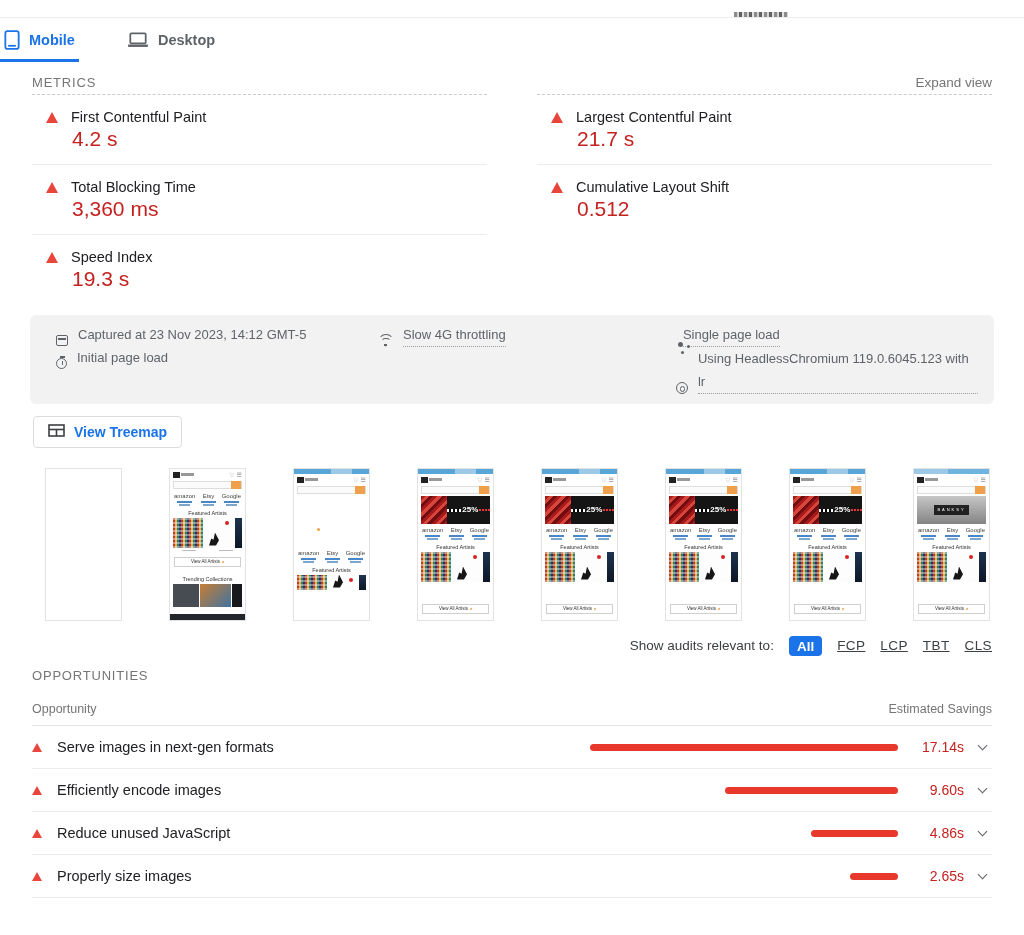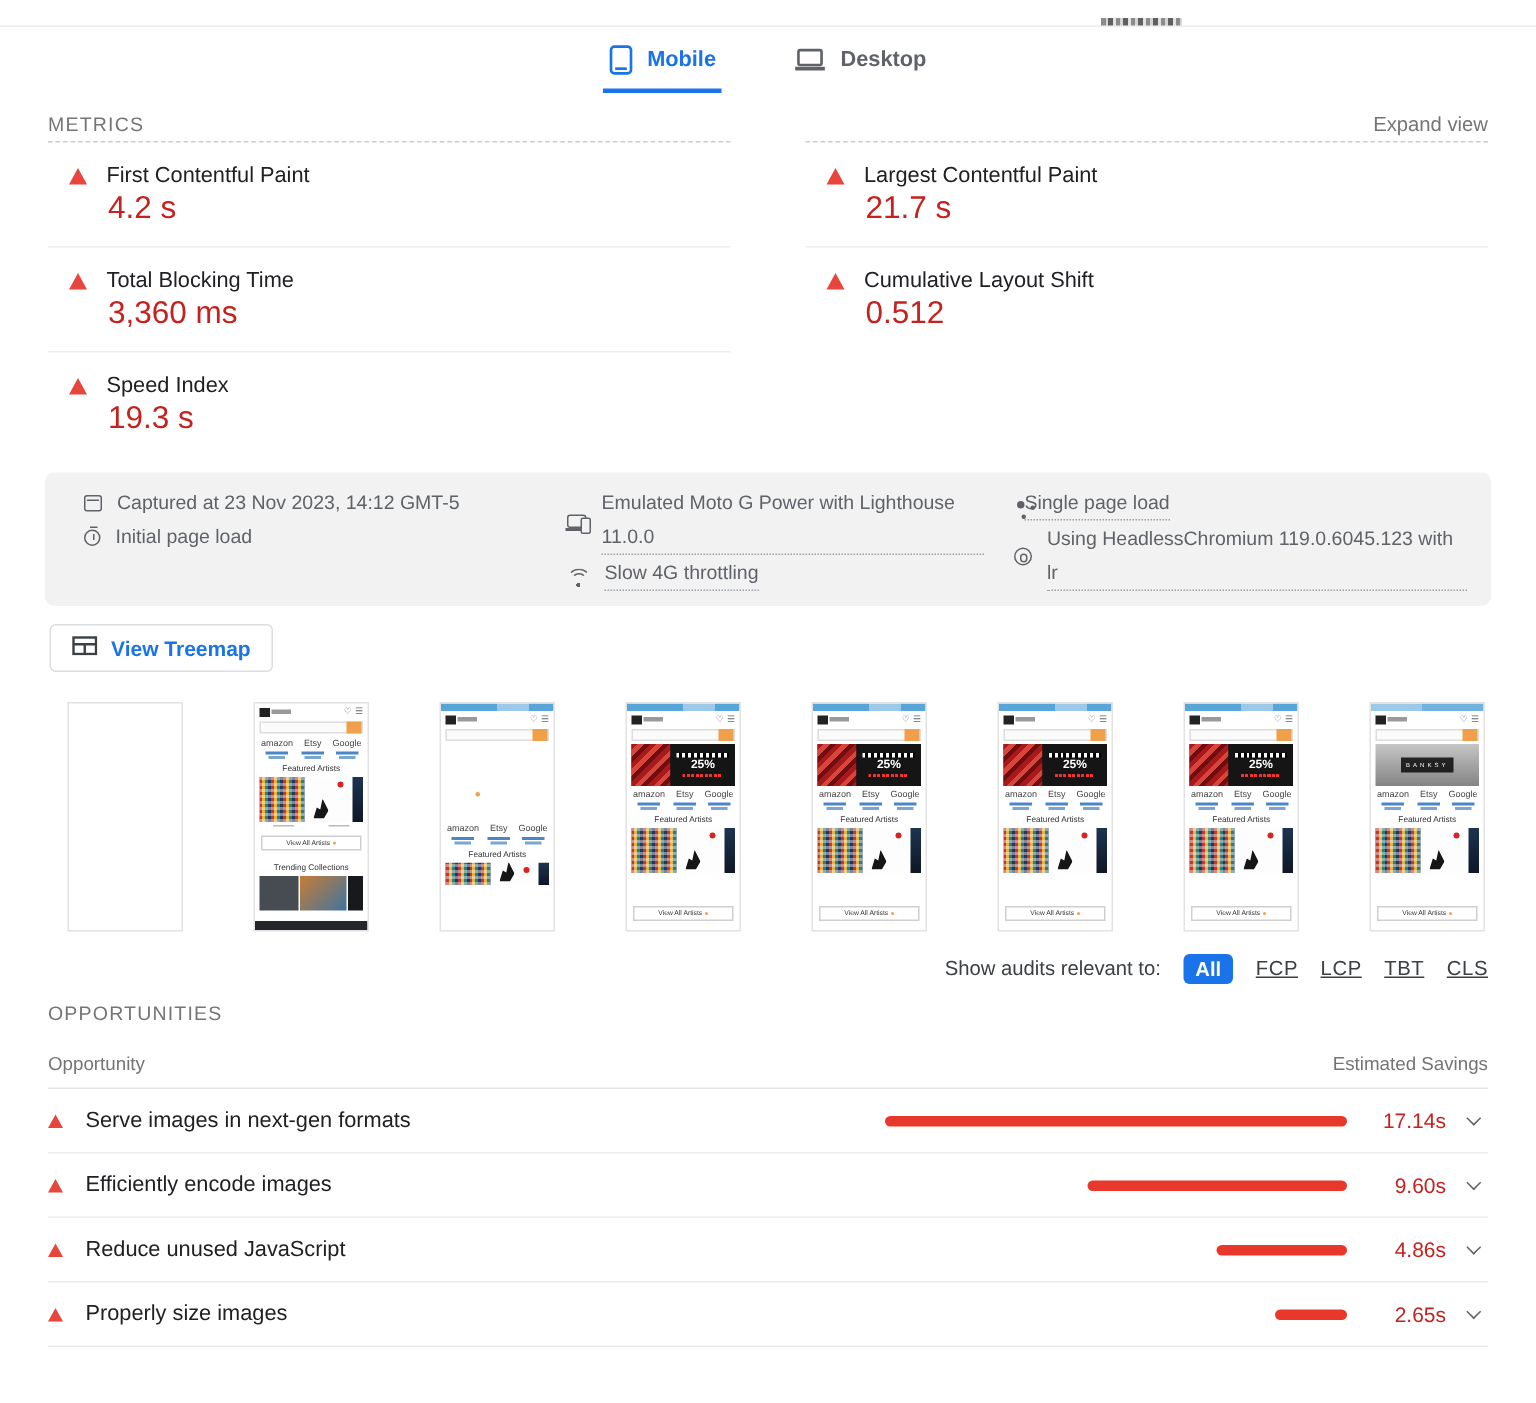--- a/index.html
+++ b/index.html
@@ -9,21 +9,21 @@
   *{box-sizing:border-box}
   html,body{margin:0;padding:0}
   body{width:1024px;height:935px;background:#fff;font-family:"Liberation Sans",sans-serif;color:var(--ink);overflow:hidden}
 
   
   .topbar{height:18px;border-bottom:1px solid #ededed;position:relative}
   .artifact{position:absolute;right:236px;top:12px;width:54px;height:5px;opacity:.85;
     background:repeating-linear-gradient(90deg,#777 0 3px,#ccc 3px 5px,#444 5px 8px,#ddd 8px 10px)}
 
   
-  .tabs{display:flex;justify-content:center;gap:44px;padding-top:12px}
+  .tabs{display:flex;gap:44px;padding-top:12px}
   .tab{display:flex;align-items:center;gap:9px;font-size:14.5px;font-weight:bold;color:var(--gray);
     padding:0 4px 9px;cursor:pointer;border-bottom:3px solid transparent}
   .tab.active{color:var(--accent);border-bottom-color:var(--accent)}
   .ticon{display:flex;align-items:center}
 
   
   .sechead{display:flex;justify-content:space-between;align-items:center;margin:13px 32px 0;
     font-size:13px;color:var(--lightgray);letter-spacing:.8px}
   .expand{letter-spacing:0;cursor:pointer;font-size:13.5px}
 
@@ -36,21 +36,21 @@
   .mvalue{margin:2px 0 0 26px;font-size:21px;color:var(--valred)}
   .tri{width:0;height:0;border-left:6.5px solid transparent;border-right:6.5px solid transparent;
     border-bottom:11px solid var(--fail);flex:none}
   .tri.s{border-left-width:5.5px;border-right-width:5.5px;border-bottom-width:9.5px}
 
   
   .capture{display:flex;gap:20px;margin:11px 30px 0;background:#f2f2f2;border-radius:6px;
     padding:8px 16px 10px 26px}
   .capcol{flex:1}
   .capcol.c2{flex:.92}
-  .capitem{display:flex;align-items:center;font-size:13px;color:var(--gray);line-height:23px}
+  .capitem{display:flex;align-items:flex-end;font-size:13px;color:var(--gray);line-height:23px}
   .cap-link span.captext{border-bottom:1px dotted #9aa0a6}
   .capic{position:relative;flex:none;width:15px;height:14px;margin:5px 10px 0 0;display:inline-block}
   .ic-cal{width:12px;height:11px;border:1.5px solid var(--gray);border-radius:2px;margin-top:1px}
   .ic-cal::before{content:"";position:absolute;left:1px;right:1px;top:2px;height:1.5px;background:var(--gray)}
   .ic-clock{width:11px;height:11px;border:1.5px solid var(--gray);border-radius:50%;margin-top:1px}
   .ic-clock::before{content:"";position:absolute;top:-3px;left:3px;width:5px;height:1.5px;background:var(--gray)}
   .ic-clock::after{content:"";position:absolute;top:2px;left:4.5px;width:3px;height:4px;border-left:1.5px solid var(--gray)}
   .ic-dev{width:13px;height:9px;border:1.5px solid var(--gray);border-radius:2px;margin-top:1px}
   .ic-dev::before{content:"";position:absolute;left:-2px;bottom:-3px;width:17px;height:1.5px;background:var(--gray)}
   .ic-dev::after{content:"";position:absolute;right:-4px;top:1px;width:5px;height:9px;background:#f2f2f2;
@@ -77,21 +77,21 @@
   .tb-blue{height:5px;flex:none;background:linear-gradient(90deg,#58a6d8 0 50%,#9cc9e8 50% 78%,#58a6d8 78% 100%)}
   .tb-blue.lt{background:linear-gradient(90deg,#9cc9e8 0 45%,#6fb3de 45% 100%)}
   .th{height:11px;display:flex;align-items:center;padding:0 3px;flex:none}
   .th-logo{width:7px;height:6px;background:#222;position:relative;flex:none}
   .th-logo::after{content:"";position:absolute;left:8px;top:1.5px;width:13px;height:3px;background:#999}
   .th-icons{margin-left:auto;display:flex;gap:2px;font-size:6px;color:#666;line-height:1}
   .tsearch{height:8px;margin:1px 3px 2px;border:1px solid #ddd;background:#fbfbfb;position:relative;flex:none}
   .tsearch::after{content:"";position:absolute;right:0;top:-1px;bottom:-1px;width:10px;background:#f0a04a}
   .tsale{height:28px;margin:0 3px 1px;display:flex;background:#111;flex:none}
   .tsale-l{width:38%;background:repeating-linear-gradient(135deg,#a8191b 0 3px,#d8453a 3px 6px,#6f0d10 6px 9px)}
-  .tsale-r{flex:1;display:flex;flex-direction:column;align-items:center;justify-content:center;gap:1px;background:#151515}
+  .tsale-r{flex:1;display:flex;flex-direction:row;align-items:center;justify-content:center;gap:1px;background:#151515}
   .tsale-strip{width:82%;height:3px;background:repeating-linear-gradient(90deg,#fff 0 2px,#000 2px 4px)}
   .tsale-pct{color:#fff;font-size:8px;font-weight:bold;line-height:1.05}
   .tsale-strip2{width:62%;height:2px;background:repeating-linear-gradient(90deg,#e33 0 2px,#111 2px 3px)}
   .tbanksy{height:28px;margin:0 3px 1px;background:linear-gradient(180deg,#c6c6c6,#848484);
     display:flex;align-items:center;justify-content:center;flex:none}
   .tbanksy-strip{background:rgba(15,15,15,.88);color:#fff;font-size:4px;letter-spacing:2px;padding:1.5px 3px;line-height:1.6}
   .tlogos{display:flex;justify-content:space-between;padding:2px 4px 1px;flex:none}
   .tlogo{display:flex;flex-direction:column;align-items:center;gap:1.5px}
   .tlogo-name{font-size:6px;line-height:1;color:#444}
   .tlink{width:15px;height:2px;background:#4a86c8}
@@ -221,24 +221,20 @@
           <div class="capic ic-cal"></div>
           <span class="captext">Captured at 23 Nov 2023, 14:12 GMT-5</span>
         </div>
         <div class="capitem">
           <div class="capic ic-clock"></div>
           <span class="captext">Initial page load</span>
         </div>
       </div>
       <div class="capcol c2">
         <div class="capitem cap-link">
-          <div class="capic ic-dev"></div>
-          <span class="captext">Emulated Moto G Power with Lighthouse 11.0.0</span>
-        </div>
-        <div class="capitem cap-link">
           <div class="capic ic-wifi"></div>
           <span class="captext">Slow 4G throttling</span>
         </div>
       </div>
       <div class="capcol">
         <div class="capitem cap-link">
           <div class="capic ic-nodes"></div>
           <span class="captext">Single page load</span>
         </div>
         <div class="capitem cap-link">

